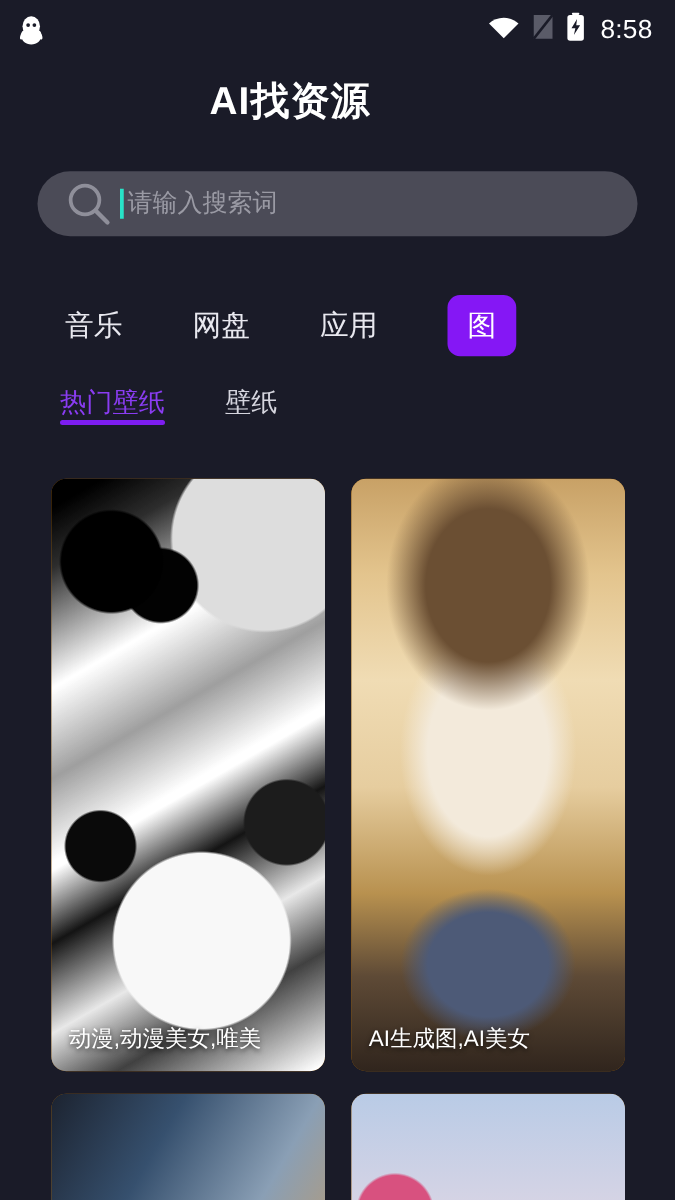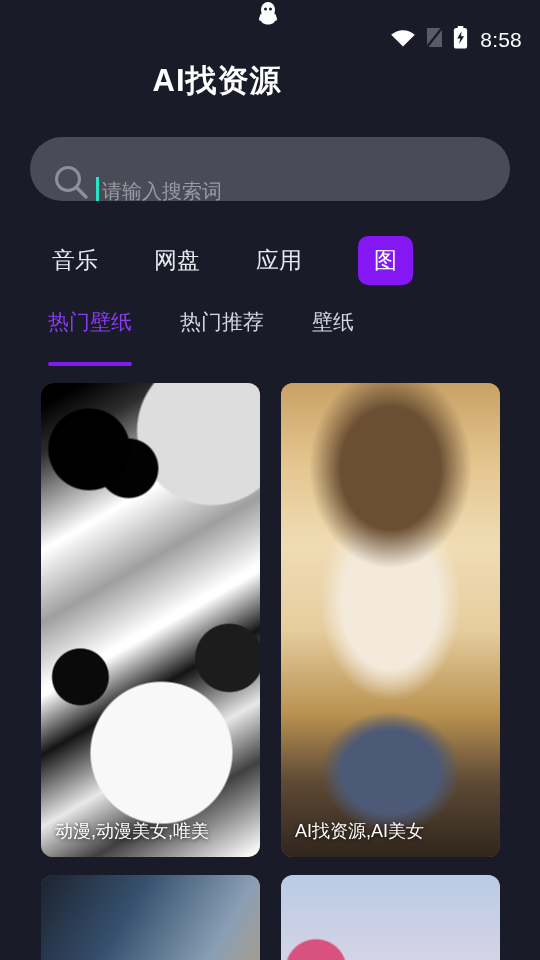--- a/index.html
+++ b/index.html
@@ -15,45 +15,44 @@
     background: #1a1b28;
     overflow: hidden;
   }
 
   
   .statusbar {
     position: absolute; top: 0; left: 0;
     width: 540px; height: 48px;
     display: flex; align-items: center;
     padding: 0 18px 0 14px;
-    flex-direction: column;
   }
   .sb-left { display: flex; align-items: center; gap: 8px; }
   .sb-right { margin-left: auto; display: flex; align-items: center; gap: 10px; }
   .qq-icon { width: 22px; height: 26px; position: relative; }
   .sb-time {
     color: #ffffff; font-size: 21px; font-weight: 500;
     letter-spacing: .2px; margin-left: 2px;
   }
 
   
   .app-title {
-    position: absolute; top: 60px; left: 0; width: 434px;
+    position: absolute; top: 60px; left: 15px; width: 434px;
     text-align: center;
     color: #ffffff; font-size: 31px; font-weight: bold;
     letter-spacing: 1px;
   }
 
   
   .search-wrap {
     position: absolute; top: 137px; left: 30px;
-    width: 480px; height: 64px;
+    width: 480px; height: 52px;
     background: #4b4b57;
     border-radius: 32px;
-    display: flex; align-items: flex-end;
+    display: flex; align-items: center;
     padding: 0 22px;
   }
   .search-icon { width: 38px; height: 38px; flex: 0 0 38px; margin-right: 6px; }
   .caret {
     width: 3px; height: 24px; background: #28e3c8; margin-right: 3px;
   }
   .search-ph {
     color: #9a9aa4; font-size: 20px; line-height: 1;
   }
 
@@ -84,21 +83,21 @@
     position: absolute; top: 308px; left: 0;
     width: 540px; height: 62px;
     display: flex; align-items: flex-start;
     padding-left: 48px;
     overflow: hidden;
   }
   .subtab {
     position: relative;
     color: #d5d5de; font-size: 21px;
     margin-right: 48px; white-space: nowrap;
-    padding-bottom: 30px;
+    padding-bottom: 4px;
   }
   .subtab.active { color: #8a3cf2; }
   .subtab.active::after {
     content: ""; position: absolute; left: 0; bottom: 0;
     width: 100%; height: 4px; background: #7d1df0; border-radius: 2px;
   }
 
   
   .grid {
     position: absolute; top: 383px; left: 41px;
@@ -220,34 +219,33 @@
 
   <div class="cats">
     <span class="cat">音乐</span>
     <span class="cat">网盘</span>
     <span class="cat">应用</span>
     <span class="cat active">图</span>
   </div>
 
   <div class="subtabs">
     <span class="subtab active">热门壁纸</span>
-    <span class="subtab">热门推荐</span>
     <span class="subtab">壁纸</span>
   </div>
 
   <div class="grid">
 
     <div class="card card-r1">
       <div class="card-img img-anime-collage"></div>
       <div class="card-cap">动漫,动漫美女,唯美</div>
     </div>
 
     <div class="card card-r1">
       <div class="card-img img-ai-girl"></div>
-      <div class="card-cap">AI找资源,AI美女</div>
+      <div class="card-cap">AI生成图,AI美女</div>
     </div>
 
     <div class="card card-r2">
       <div class="card-img img-street-girl"></div>
       <div class="card-cap"></div>
     </div>
 
     <div class="card card-r2">
       <div class="card-img img-sakura"></div>
       <div class="card-cap"></div>

